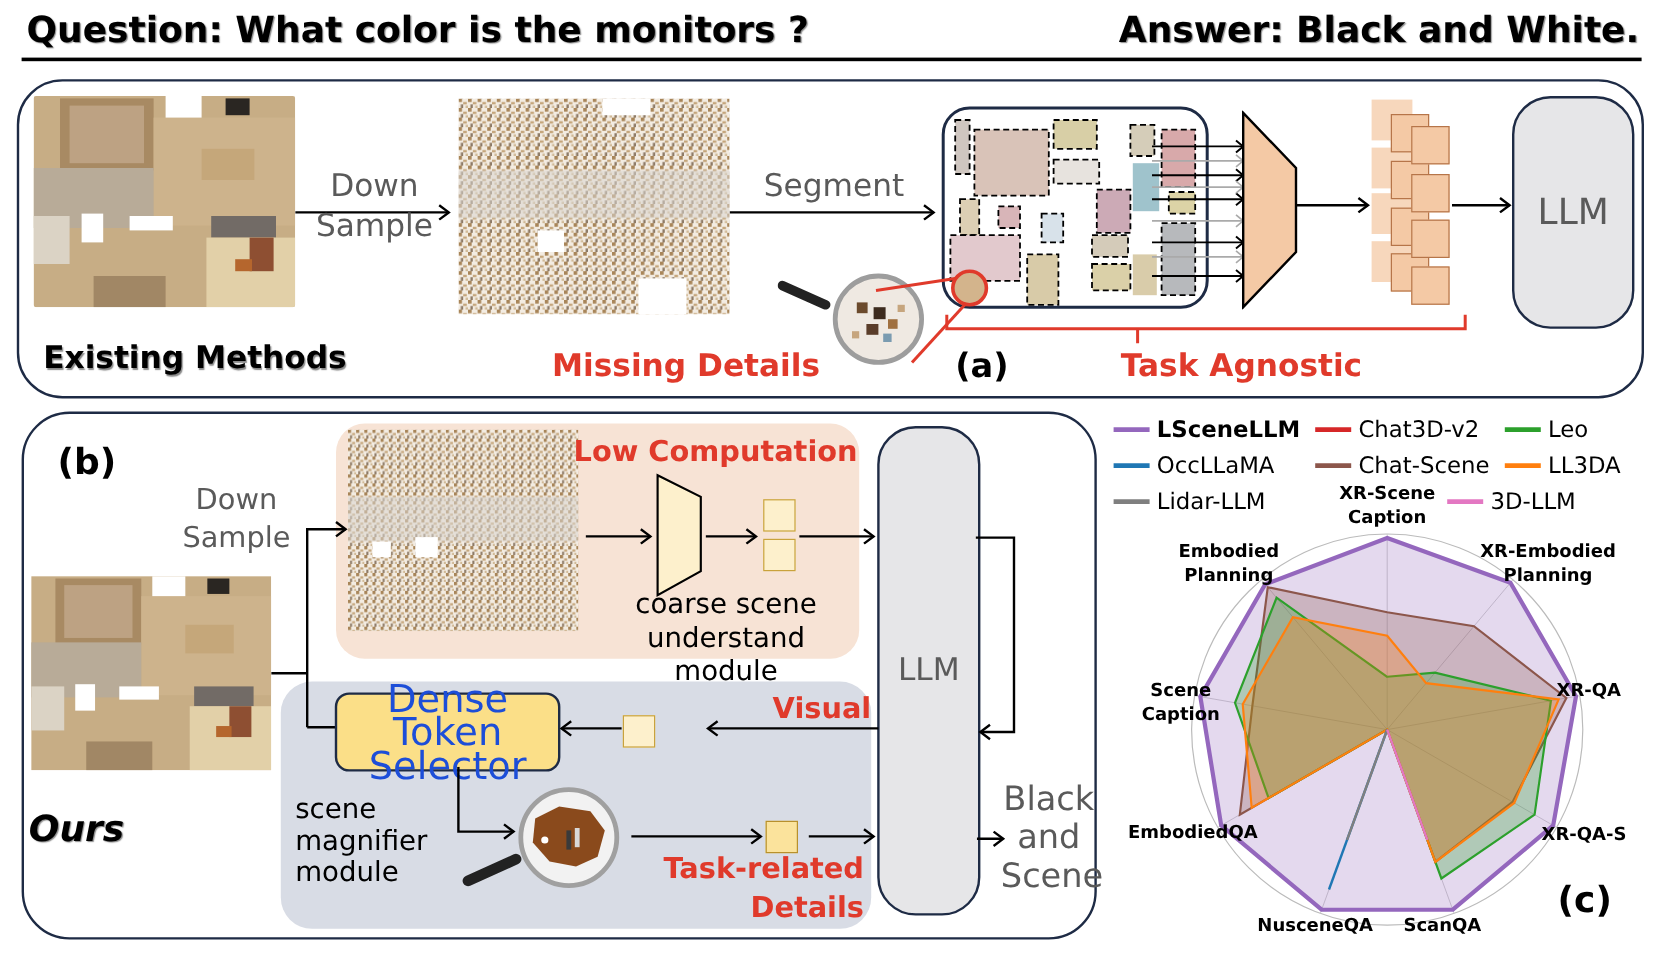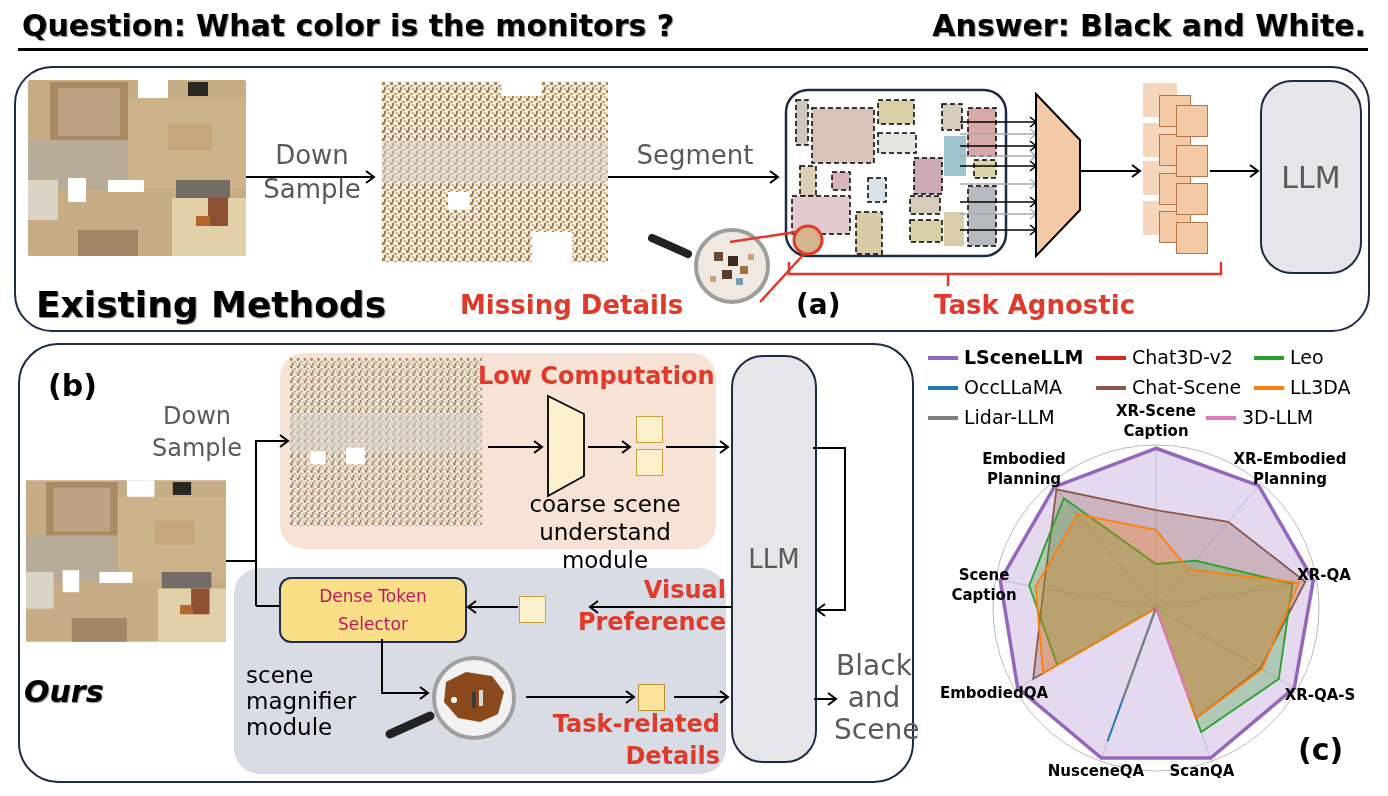--- a/index.html
+++ b/index.html
@@ -5,21 +5,21 @@
   html,body{margin:0;padding:0;background:#fff;}
   body{width:1388px;height:796px;position:relative;overflow:hidden;font-family:"DejaVu Sans",sans-serif;}
   .abs{position:absolute;}
   .title{font-size:30px;font-weight:bold;color:#000;text-shadow:1px 1px 1px #888;top:8px;}
   .rule{left:18px;top:48px;width:1350px;height:3px;background:#000;}
   .panel{border:2.5px solid #1e2b45;border-radius:38px;background:#fff;}
   .grey-text{color:#5a5a5a;}
   .red-text{color:#e03a2b;font-weight:bold;}
   .scene-img{border-radius:2px;}
   .llm-box{background:#e6e6e8;border:2px solid #1e2b45;border-radius:32px;display:flex;align-items:center;justify-content:center;color:#5a5a5a;font-size:30px;}
-  .dense-box{background:#fbdf88;border:2px solid #1e2b45;border-radius:12px;display:flex;align-items:center;justify-content:center;text-align:center;color:#be185d;font-size:17px;line-height:28px;}
+  .dense-box{background:#fbdf88;border:2px solid #1e2b45;border-radius:12px;display:flex;align-items:center;justify-content:center;text-align:center;color:#1d4ed8;font-size:32px;line-height:28px;}
   .token-y{background:#fdf0cc;border:1.5px solid #c9a23c;}
   .token-y2{background:#fbe39c;border:1.5px solid #b8902c;}
   .token-o{background:#f4c9a5;border:1.5px solid #b67549;}
   svg text{font-family:"DejaVu Sans",sans-serif;}
 </style>
 </head>
 <body>
 
 <div class="abs title" style="left:22px;">Question: What color is the monitors ?</div>
 <div class="abs title" style="right:22px;">Answer: Black and White.</div>
@@ -172,21 +172,21 @@
   <line x1="0" y1="7" x2="48" y2="7" stroke="#000" stroke-width="2"></line>
   <polyline points="40,1 48,7 40,13" fill="none" stroke="#000" stroke-width="2"></polyline>
 </svg>
 <div class="abs llm-box" style="left:1260px;top:80px;width:98px;height:190px;">LLM</div>
 
 <svg class="abs" style="left:785px;top:262px;" width="440" height="26">
   <polyline points="4,0 4,12 436,12 436,0" fill="none" stroke="#e03a2b" stroke-width="2.5"></polyline>
   <line x1="163" y1="12" x2="163" y2="24" stroke="#e03a2b" stroke-width="2.5"></line>
 </svg>
 
-<div class="abs" style="left:36px;top:284px;font-size:36px;font-weight:bold;color:#000;text-shadow:1px 1px 1px #888;">Existing Methods</div>
+<div class="abs" style="left:36px;top:284px;font-size:26px;font-weight:bold;color:#000;text-shadow:1px 1px 1px #888;">Existing Methods</div>
 <div class="abs red-text" style="left:460px;top:290px;font-size:26px;">Missing Details</div>
 <div class="abs" style="left:796px;top:288px;font-size:28px;font-weight:bold;">(a)</div>
 <div class="abs red-text" style="left:934px;top:290px;font-size:26px;">Task Agnostic</div>
 
 <div class="abs panel" style="left:18px;top:343px;width:892px;height:436px;border-radius:40px;"></div>
 <div class="abs" style="left:48px;top:368px;font-size:30px;font-weight:bold;">(b)</div>
 <div class="abs grey-text" style="left:144px;top:400px;width:106px;text-align:center;font-size:24px;line-height:32px;">
   <div>Down</div>
   <div>Sample</div>
 </div>
@@ -284,21 +284,20 @@
   <g stroke="#000" stroke-width="2" fill="none">
     <line x1="126" y1="7" x2="268" y2="7"></line>
     <polyline points="134,1 126,7 134,13"></polyline>
     <line x1="4" y1="7" x2="54" y2="7"></line>
     <polyline points="12,1 4,7 12,13"></polyline>
   </g>
 </svg>
 <div class="abs token-y" style="left:519px;top:596px;width:25px;height:25px;"></div>
 <div class="abs red-text" style="left:560px;top:574px;width:166px;text-align:right;font-size:24px;line-height:32px;">
   <div>Visual</div>
-  <div>Preference</div>
 </div>
 
 <svg class="abs" style="left:376px;top:639px;" width="60" height="64">
   <g stroke="#000" stroke-width="2" fill="none">
     <polyline points="6,0 6,54 52,54"></polyline>
     <polyline points="44,48 52,54 44,60"></polyline>
   </g>
 </svg>
 
 <div class="abs" style="left:246px;top:662px;font-size:23px;line-height:26px;color:#000;">

